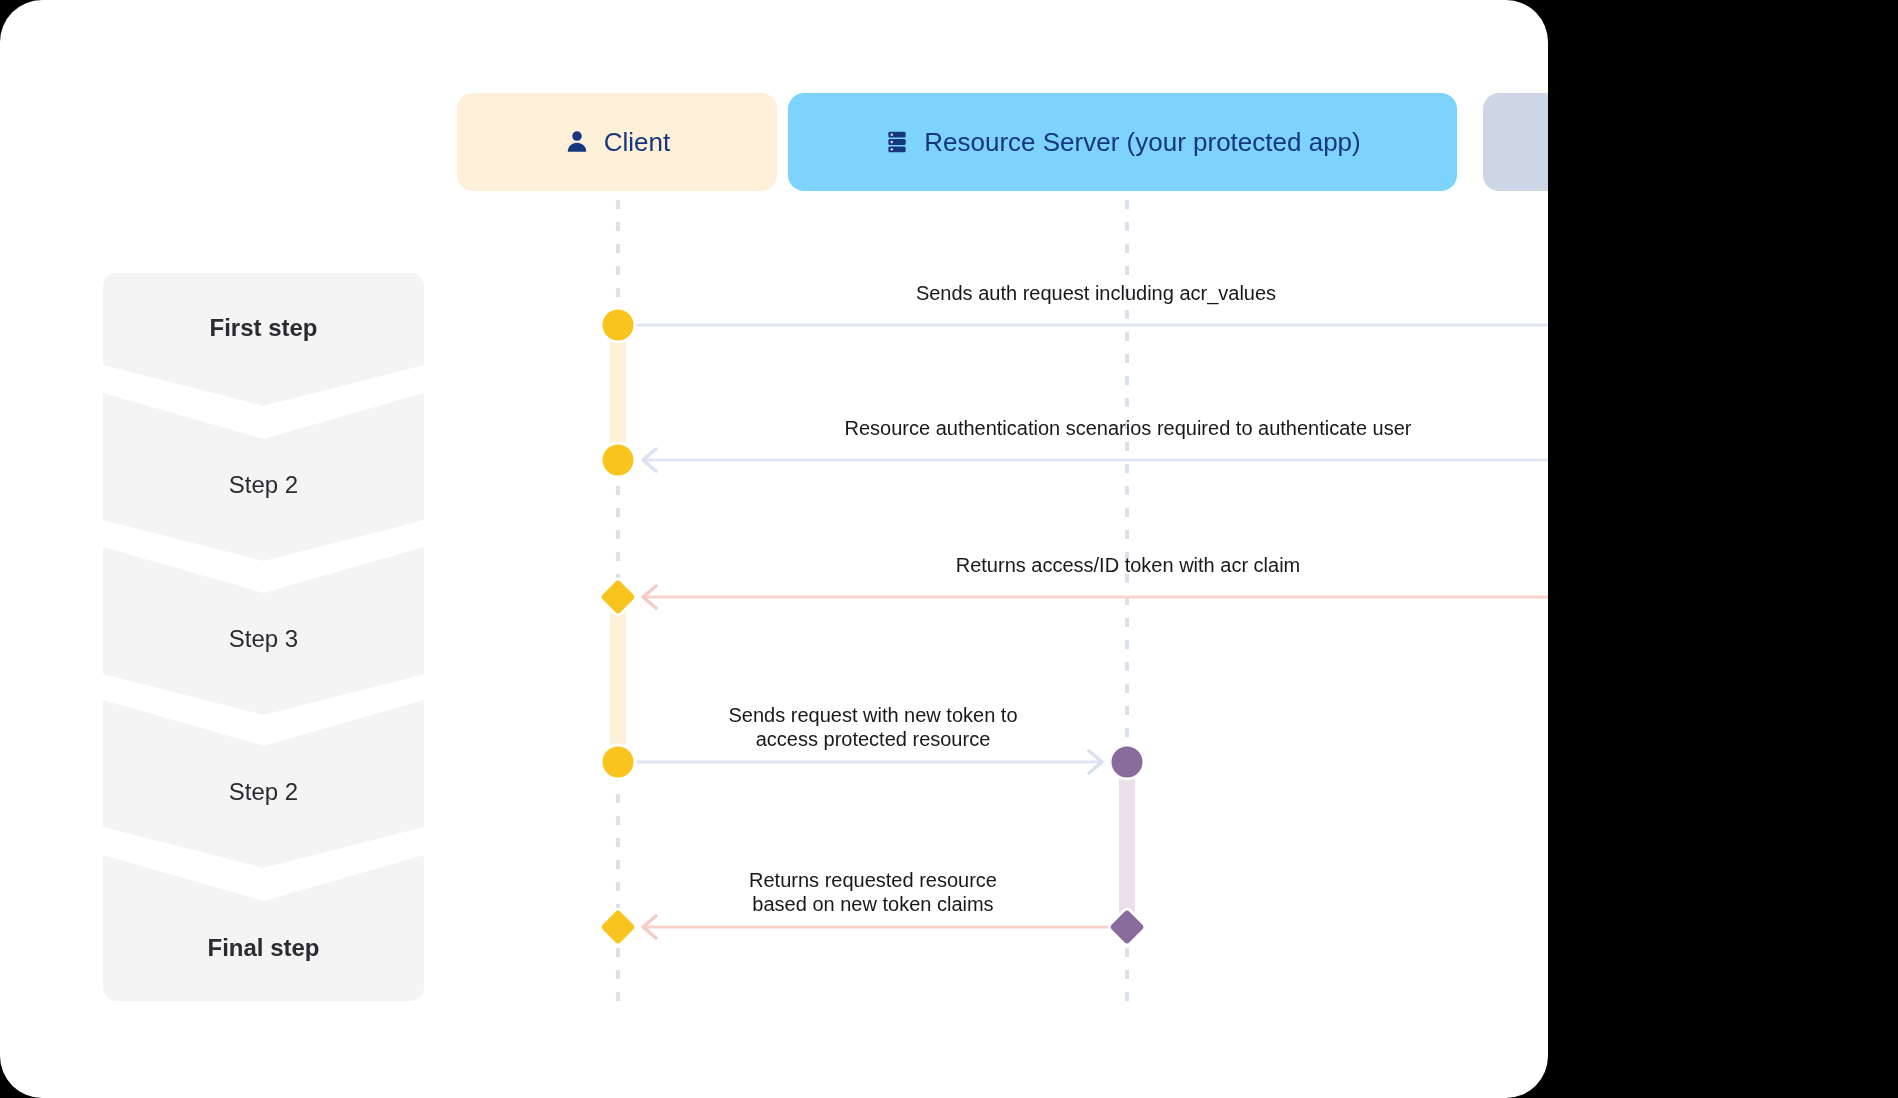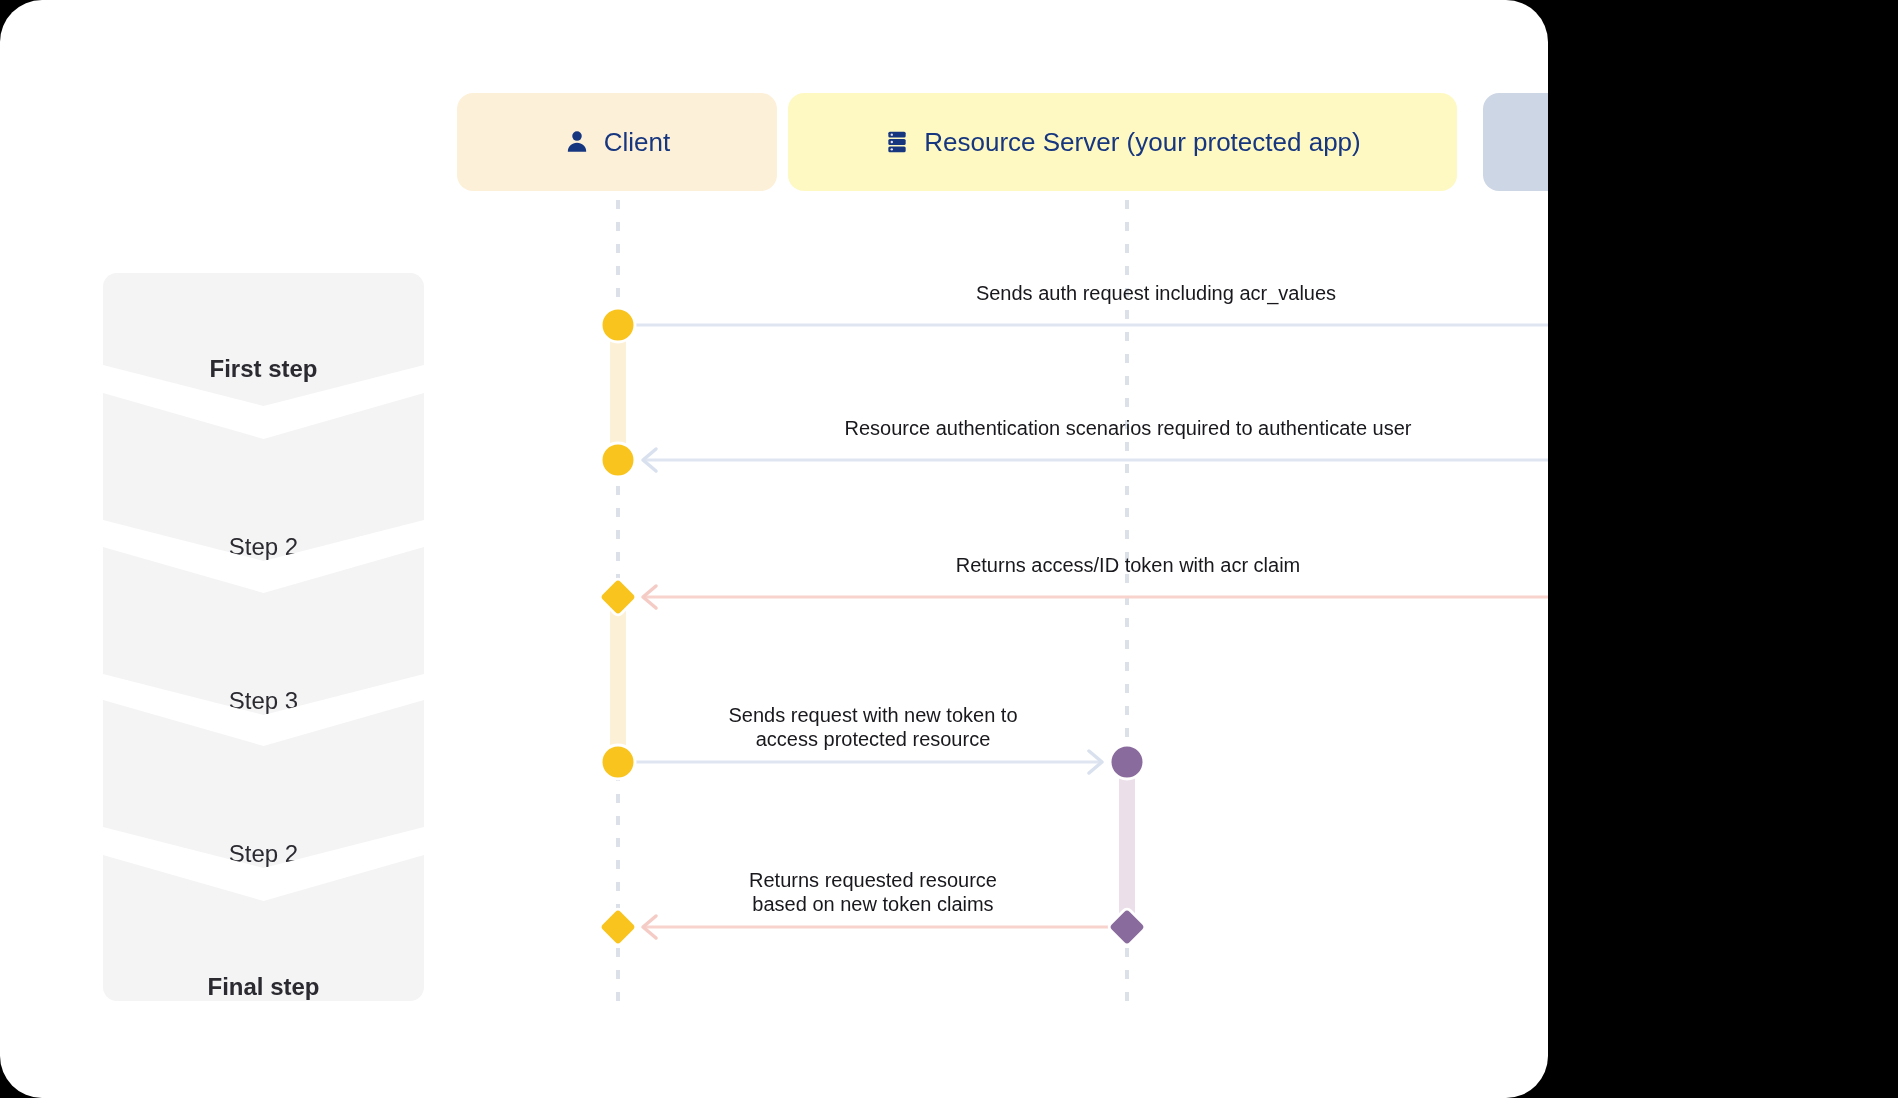--- a/index.html
+++ b/index.html
@@ -4,46 +4,46 @@
 <style>
   html,body{margin:0;padding:0;background:#000;width:1898px;height:1098px;
     font-family:"Liberation Sans", sans-serif;}
   .card{position:absolute;left:0;top:0;width:1548px;height:1098px;background:#fff;
     border-radius:42px;overflow:hidden;}
   
   .lane-header{position:absolute;top:93px;height:98px;border-radius:16px;
     display:flex;align-items:center;justify-content:center;gap:14px;
     font-size:26px;font-weight:500;color:#16367F;}
   .lane-client{left:457px;width:320px;background:#FDF0D8;}
-  .lane-rs{left:788px;width:669px;background:#fef9c3;}
+  .lane-rs{left:788px;width:669px;background:#7dd3fc;}
   .lane-okta{left:1483px;width:312px;background:#CDD6E5;}
   .okta-logo{font-family:"DejaVu Sans", sans-serif;font-size:35px;font-weight:800;
     color:#0D3080;letter-spacing:-2px;}
   .hdr-icon{flex:0 0 auto;display:flex;}
   
   .step{position:absolute;left:103px;width:321px;background:#F4F4F5;
-    display:flex;align-items:flex-end;justify-content:center;
+    display:flex;align-items:center;justify-content:center;
     font-size:24px;color:#2A2A30;}
   .step-first{top:273px;height:133px;border-radius:14px 14px 0 0;
     clip-path:polygon(0 0,100% 0,100% 92px,50% 133px,0 92px);
     padding-bottom:23px;box-sizing:border-box;font-weight:700;}
   .step-mid{height:168px;
     clip-path:polygon(0 0,50% 46px,100% 0,100% 127px,50% 168px,0 127px);
     padding-top:16px;box-sizing:border-box;}
   .step-2{top:393px;} .step-3{top:547px;} .step-4{top:700px;}
   .step-last{top:855px;height:146px;border-radius:0 0 14px 14px;
     clip-path:polygon(0 0,50% 46px,100% 0,100% 100%,0 100%);
     padding-top:40px;box-sizing:border-box;font-weight:700;}
   
   .seq-svg{position:absolute;left:0;top:0;}
   
   .msg-label{position:absolute;transform:translateX(-50%);text-align:center;
     font-size:20px;line-height:24px;color:#18181D;white-space:nowrap;}
   .msg-line{display:block;}
-  .m1{left:1156px;top:281px;} .m2{left:1128px;top:416px;} .m3{left:1128px;top:553px;}
+  .m1{left:1096px;top:281px;} .m2{left:1128px;top:416px;} .m3{left:1128px;top:553px;}
   .m4{left:873px;top:703px;} .m5{left:873px;top:868px;}
 </style>
 </head>
 <body>
 
 <div class="card">
 
   <div class="lane-header lane-client">
     <span class="hdr-icon">
       <svg width="26" height="26" viewBox="0 0 24 24">

